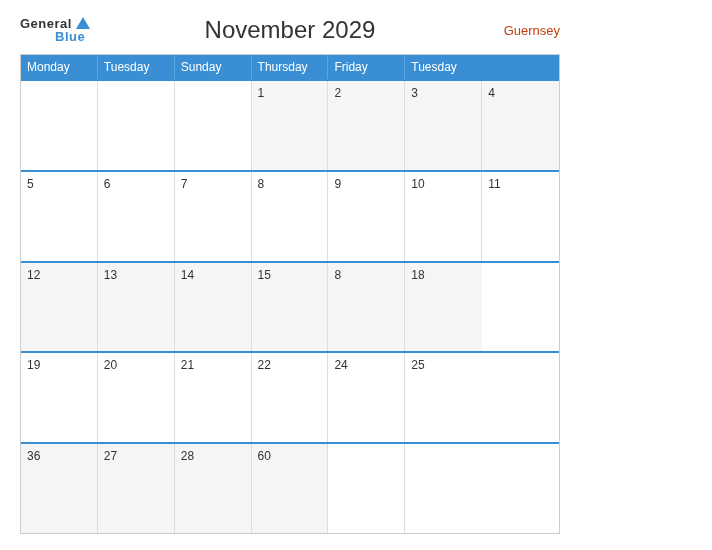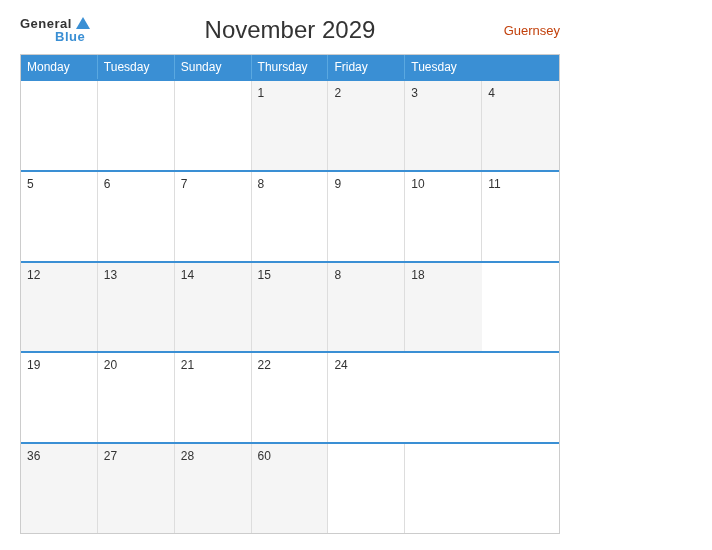--- a/index.html
+++ b/index.html
@@ -175,20 +175,21 @@
           <div class="cal-cell"><span class="day-num">15</span></div>
           <div class="cal-cell"><span class="day-num">8</span></div>
           <div class="cal-cell"><span class="day-num">18</span></div>
         </div>
         <div class="cal-week">
           <div class="cal-cell alt"><span class="day-num">19</span></div>
           <div class="cal-cell alt"><span class="day-num">20</span></div>
           <div class="cal-cell alt"><span class="day-num">21</span></div>
           <div class="cal-cell alt"><span class="day-num">22</span></div>
           <div class="cal-cell alt"><span class="day-num">24</span></div>
+          <div class="cal-cell alt"><span class="day-num">25</span></div>
         </div>
         <div class="cal-week">
           <div class="cal-cell"><span class="day-num">36</span></div>
           <div class="cal-cell"><span class="day-num">27</span></div>
           <div class="cal-cell"><span class="day-num">28</span></div>
           <div class="cal-cell"><span class="day-num">60</span></div>
           <div class="cal-cell empty"></div>
           <div class="cal-cell empty"></div>
         </div>
       </div>

